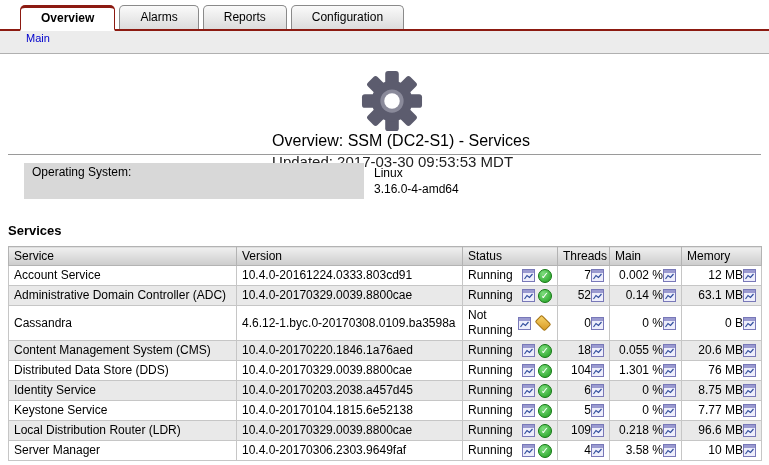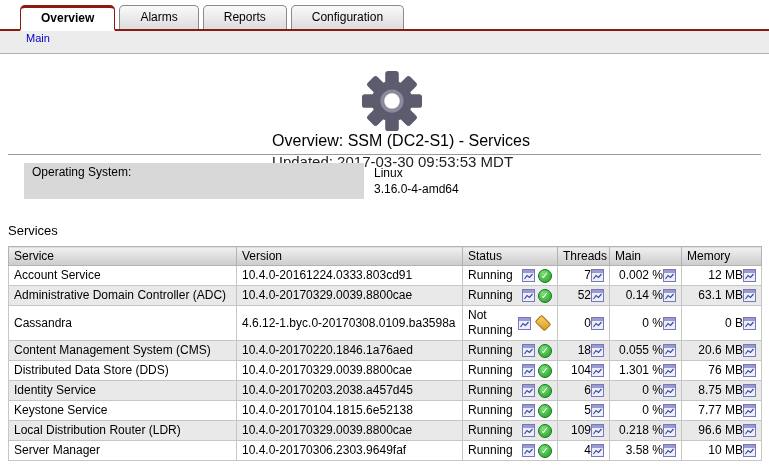--- a/index.html
+++ b/index.html
@@ -42,21 +42,21 @@
   .updated { font-size:15px; color:#222; }
 
   .divider { border-top:1px solid #9a9a9a; margin:20px 8px 8px 8px; }
 
   
   .os-row { display:flex; margin:0 24px; width:753px; }
   .os-label { width:340px; background:#d8d8d8; padding:2px 8px; font-size:12px; }
   .os-value { padding:2px 10px; font-size:12px; line-height:16px; }
 
   
-  .section-heading { font-size:13px; font-weight:normal; margin:24px 0 8px 8px; }
+  .section-heading { font-size:13px; font-weight:bold; margin:24px 0 8px 8px; }
 
   table.services { width:753px; margin:0 8px; border-collapse:collapse; table-layout:fixed; font-size:12px; }
   table.services th {
     background:linear-gradient(#f0f0f0,#cccccc);
     font-weight:normal; text-align:left;
     border:1px solid #b3b3b3; padding:0 5px; height:19px;
   }
   table.services td {
     border:1px solid #c6c6c6; padding:2px 5px;
     line-height:15px; vertical-align:middle;

